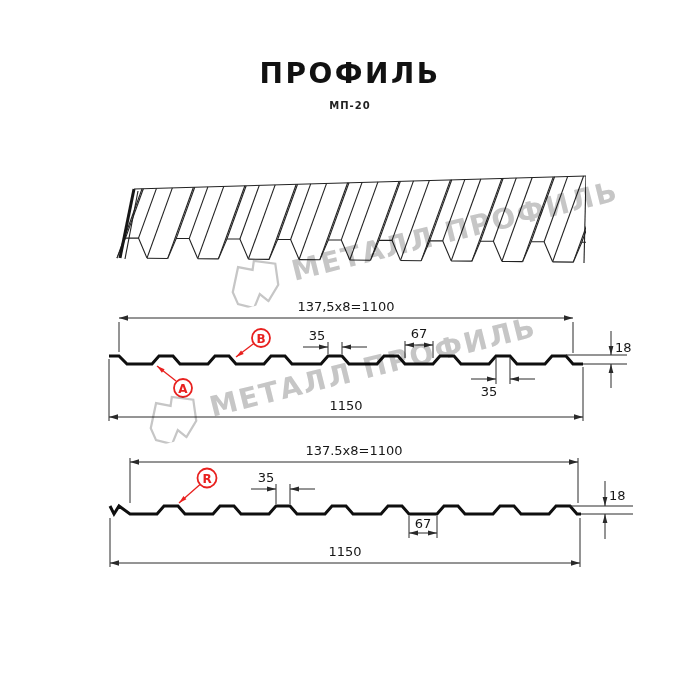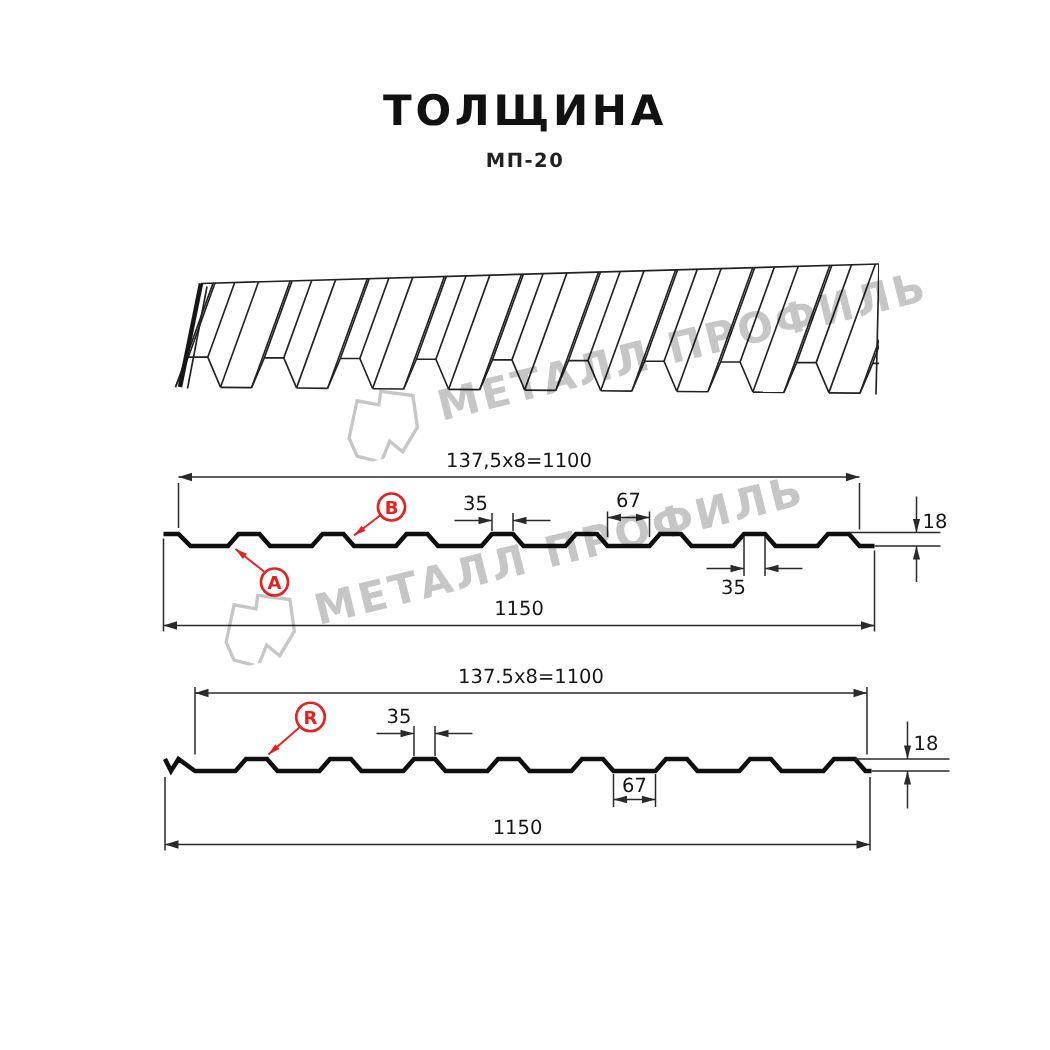--- a/index.html
+++ b/index.html
@@ -1,21 +1,21 @@
 <!DOCTYPE html>
 <html style="--red: #e8211f; --wm: #c6c6c6;"><head>
 <meta charset="utf-8">
 <style>
   html,body{margin:0;padding:0;background:#fff;}
   .stage{position:relative;width:700px;height:700px;background:#fff;overflow:hidden;
          font-family:"DejaVu Sans","Liberation Sans",sans-serif;}
   .title{position:absolute;top:57px;left:0;right:0;text-align:center;
          font-size:28px;font-weight:700;letter-spacing:2.5px;color:#111;}
   .subtitle{position:absolute;top:100px;left:0;right:0;text-align:center;
-         font-size:13px;font-weight:600;letter-spacing:1px;color:#222;}
+         font-size:10px;font-weight:600;letter-spacing:1px;color:#222;}
   .footer{position:absolute;top:620px;left:0;right:0;text-align:center;
          font-size:16px;font-weight:500;letter-spacing:.6px;color:#333;}
   svg.canvas{position:absolute;left:0;top:0;}
   .prof{stroke:#0f0f0f;stroke-width:3;fill:none;stroke-linejoin:miter;}
   .dim{stroke:#2a2a2a;stroke-width:1;fill:none;}
   .thin3d{stroke:#222;stroke-width:1.1;fill:none;}
   .face3d{stroke:#222;stroke-width:1.1;fill:#fff;}
   .edge3d{stroke:#161616;stroke-width:3;fill:none;}
   .arr{fill:#2a2a2a;}
   .dtxt{font-family:"DejaVu Sans","Liberation Sans",sans-serif;font-size:13px;fill:#161616;}
@@ -29,21 +29,21 @@
              transform:rotate(-14deg);transform-origin:left center;mix-blend-mode:multiply;}
   .wm1{left:228px;top:262px;}
   .wm2{left:146px;top:398px;}
   .wm-logo{flex:0 0 auto;}
 </style>
 </head>
 <body>
 
 <div class="stage">
 
-  <div class="title">ТОЛЩИНА</div>
+  <div class="title">ПРОФИЛЬ</div>
   <div class="subtitle">МП-20</div>
 
   <svg class="canvas" width="700" height="700" viewBox="0 0 700 700">
 
     <defs>
       <clipPath id="clip3d">
           <rect x="110" y="160" width="476" height="110"></rect>
         </clipPath>
     </defs>
 

